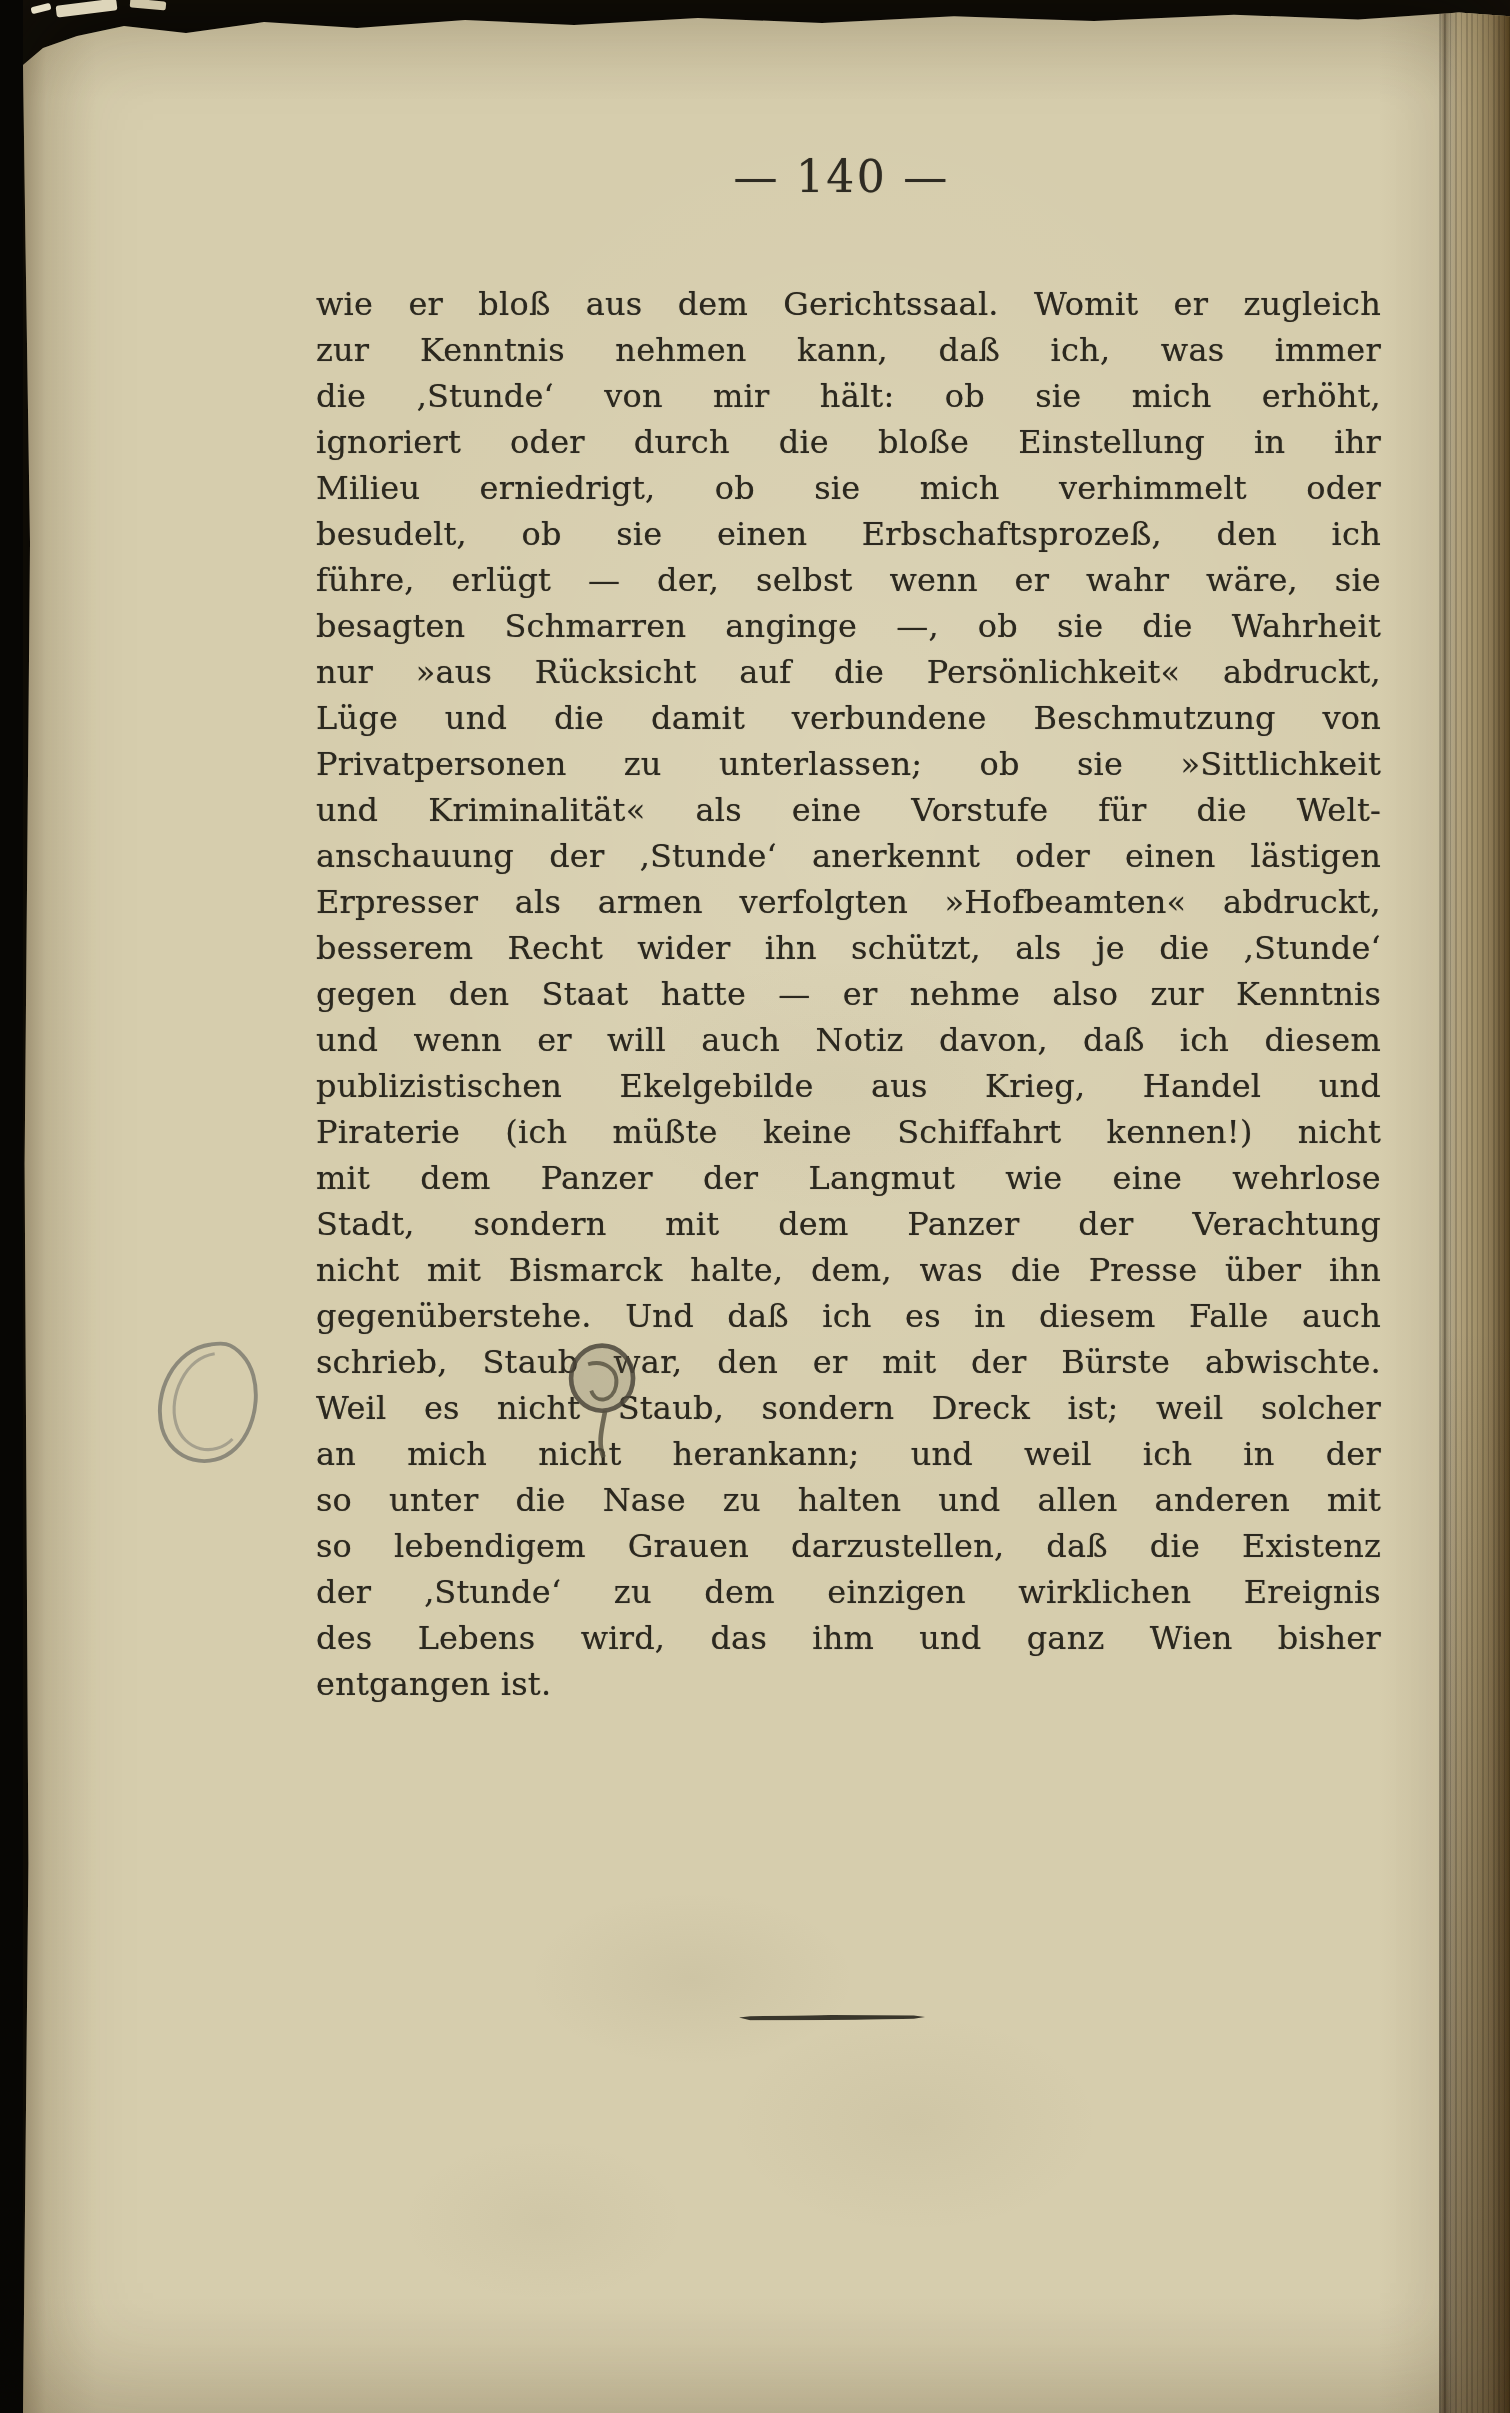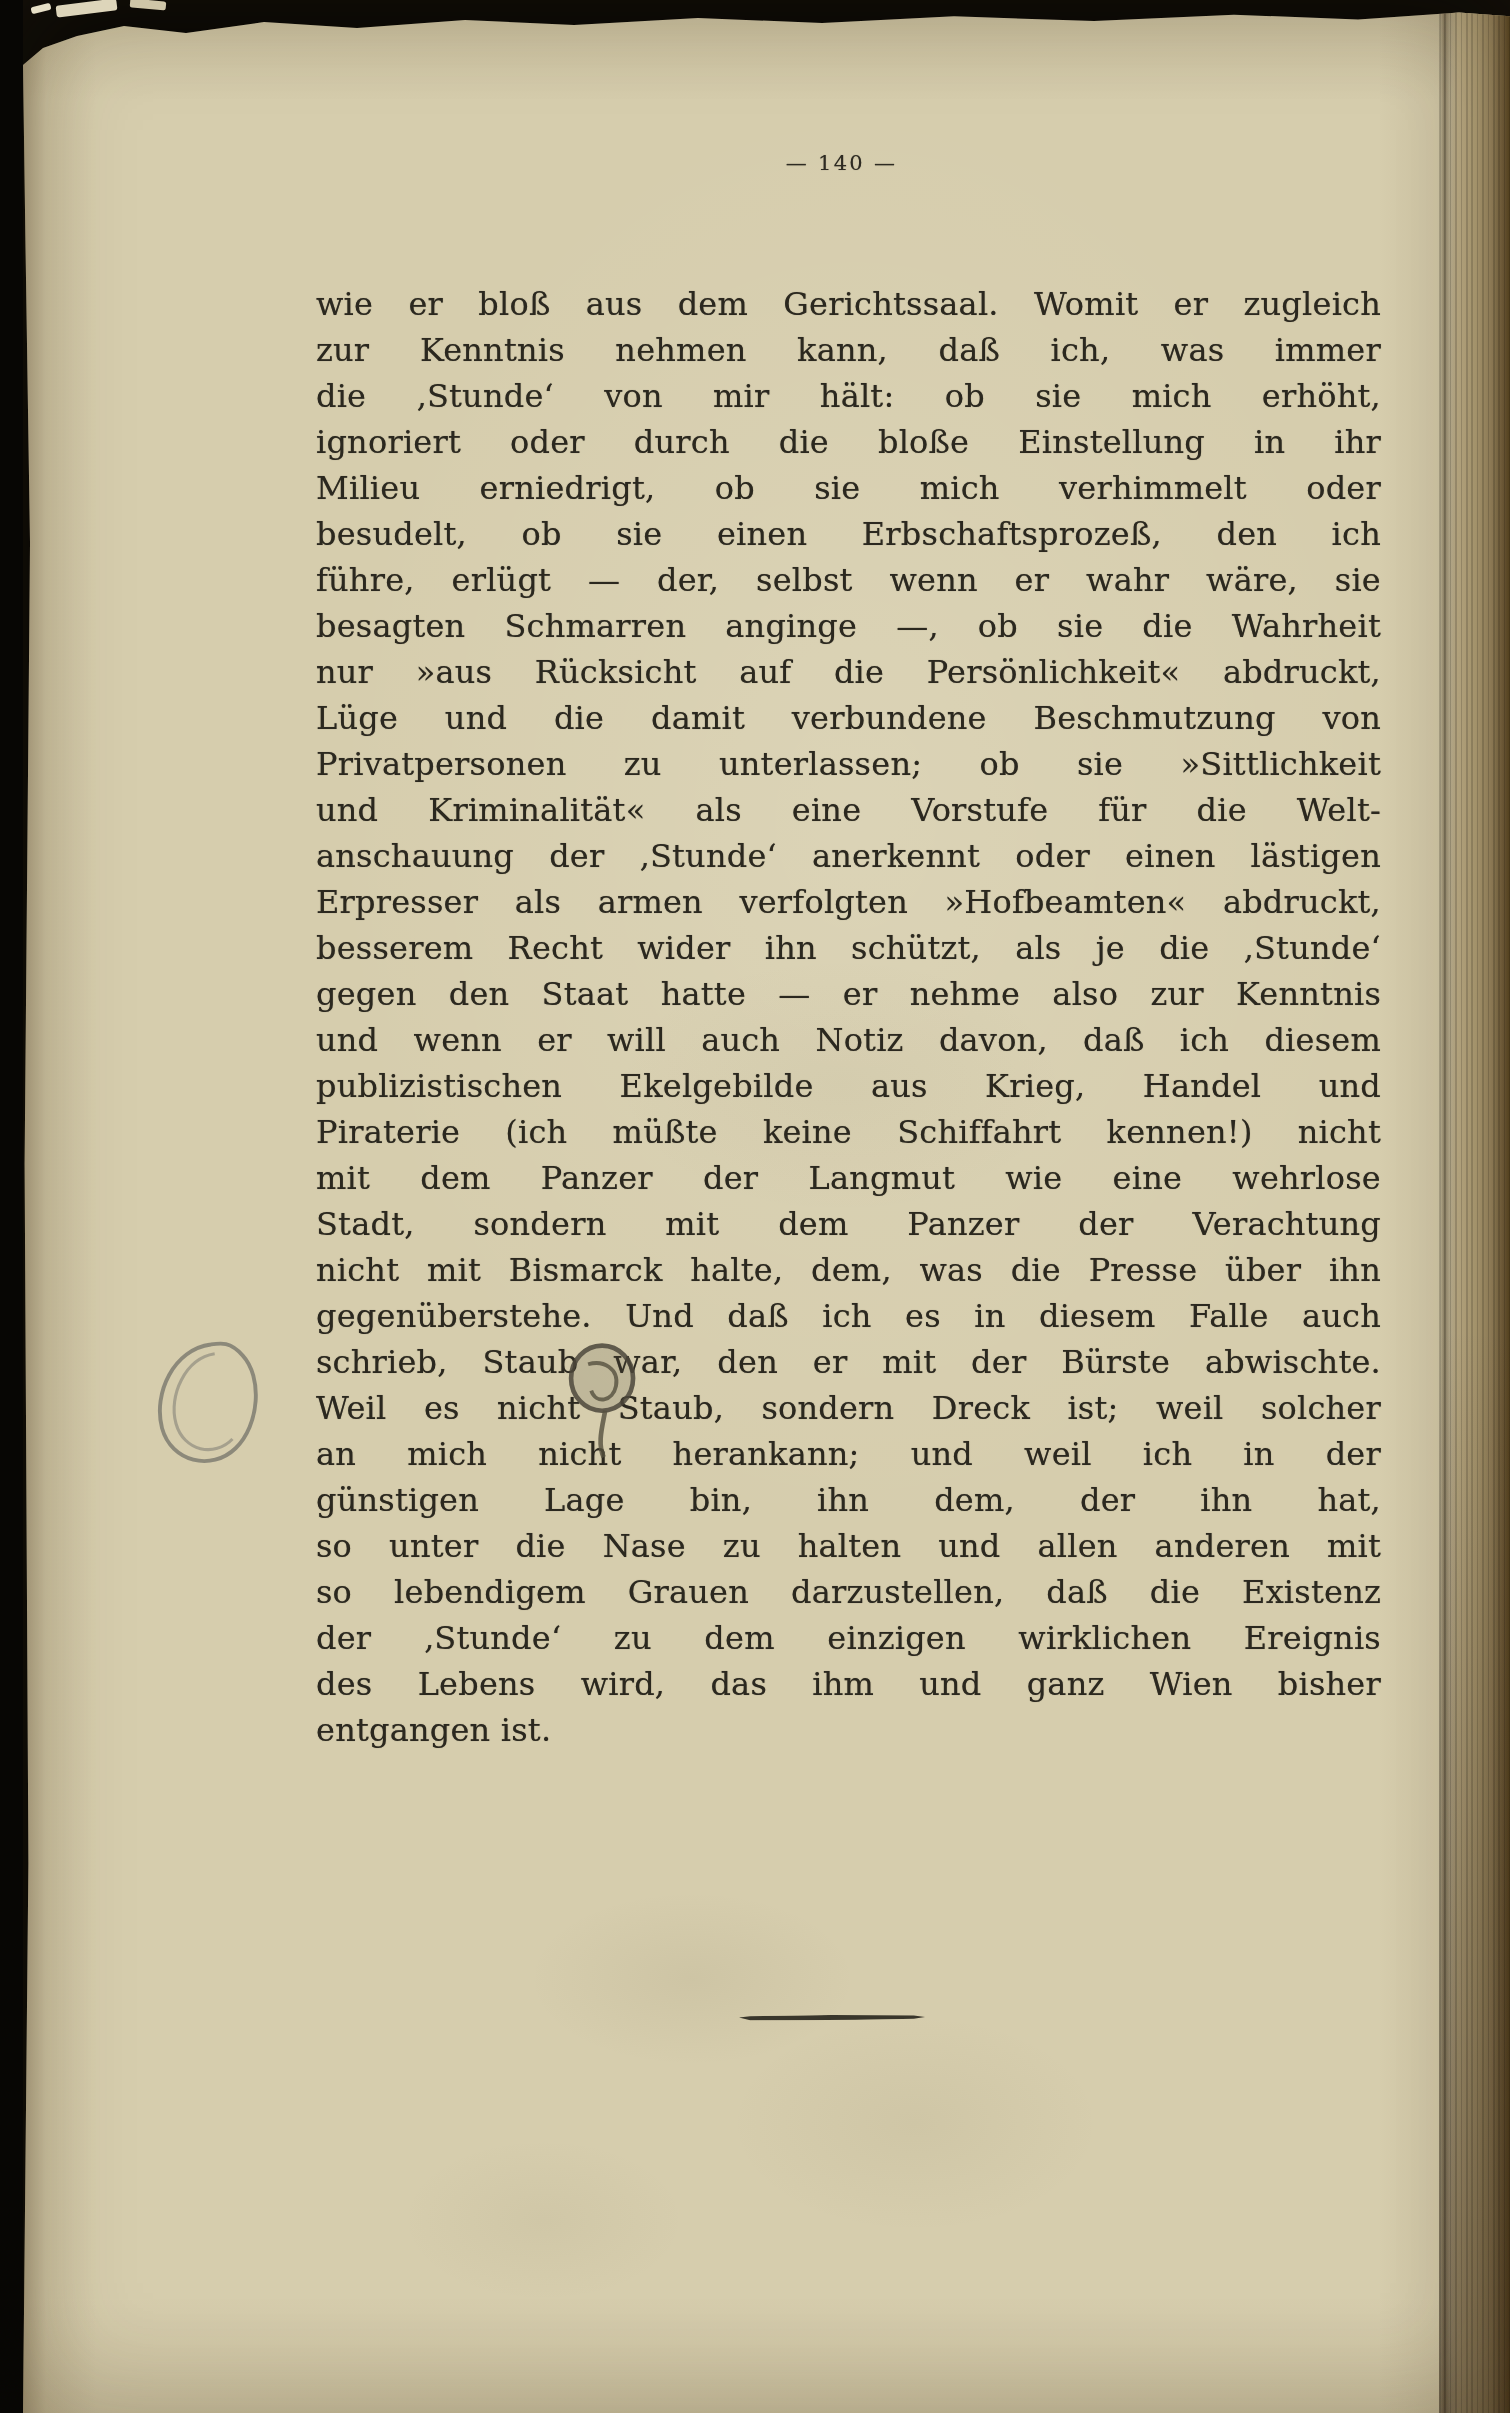--- a/index.html
+++ b/index.html
@@ -50,21 +50,21 @@
     background-image:
       radial-gradient(ellipse 233px 124px at 45% 82%, rgba(95,85,55,0.07), rgba(0,0,0,0) 70%),
       radial-gradient(ellipse 264px 155px at 60% 88%, rgba(95,85,55,0.06), rgba(0,0,0,0) 70%),
       radial-gradient(ellipse 202px 116px at 35% 92%, rgba(95,85,55,0.05), rgba(0,0,0,0) 70%),
       radial-gradient(ellipse 326px 186px at 55% 45%, rgba(95,85,55,0.04), rgba(0,0,0,0) 70%);
   }
   
   .content{position:absolute;left:0;top:0;width:1510px;height:2413px;}
   .page-number{
     position:absolute;top:151px;left:310px;width:1063px;
-    text-align:center;font-size:21px;letter-spacing:2.3px;
+    text-align:center;font-size:44px;letter-spacing:2.3px;
     color:#2e2b22;text-shadow:0 0 0.8px rgba(46,43,34,0.55);
   }
   .text-block{
     position:absolute;top:281px;left:316px;width:1065px;
     font-size:32px;line-height:46px;color:#2b281f;
     letter-spacing:0.2px;
     text-shadow:0 0 0.8px rgba(43,40,31,0.55);
   }
   .text-block .line{text-align:justify;text-align-last:justify;}
   .text-block .line.last{text-align-last:left;}
@@ -116,21 +116,20 @@
       <div class="line">und wenn er will auch Notiz davon, daß ich diesem</div>
       <div class="line">publizistischen Ekelgebilde aus Krieg, Handel und</div>
       <div class="line">Piraterie (ich müßte keine Schiffahrt kennen!) nicht</div>
       <div class="line">mit dem Panzer der Langmut wie eine wehrlose</div>
       <div class="line">Stadt, sondern mit dem Panzer der Verachtung</div>
       <div class="line">nicht mit Bismarck halte, dem, was die Presse über ihn</div>
       <div class="line">gegenüberstehe. Und daß ich es in diesem Falle auch</div>
       <div class="line">schrieb, Staub war, den er mit der Bürste abwischte.</div>
       <div class="line">Weil es nicht Staub, sondern Dreck ist; weil solcher</div>
       <div class="line">an mich nicht herankann; und weil ich in der</div>
-      <div class="line">günstigen Lage bin, ihn dem, der ihn hat,</div>
       <div class="line">so unter die Nase zu halten und allen anderen mit</div>
       <div class="line">so lebendigem Grauen darzustellen, daß die Existenz</div>
       <div class="line">der ‚Stunde‘ zu dem einzigen wirklichen Ereignis</div>
       <div class="line">des Lebens wird, das ihm und ganz Wien bisher</div>
       <div class="line last">entgangen ist.</div>
     </div>
 
   <svg class="pencil pencil-oval" width="136" height="151" viewBox="0 0 175 195">
     <path d="M 95 20 C 48 26, 20 82, 32 128 C 44 172, 96 184, 127 154 C 158 124, 162 62, 136 34 C 120 16, 108 18, 95 20 Z" fill="none" stroke="#73716a" stroke-width="5" opacity="0.75"></path>
     <path d="M 100 32 C 62 38, 40 86, 50 122 C 60 158, 100 166, 123 142" fill="none" stroke="#7d7b73" stroke-width="4" opacity="0.55"></path>

